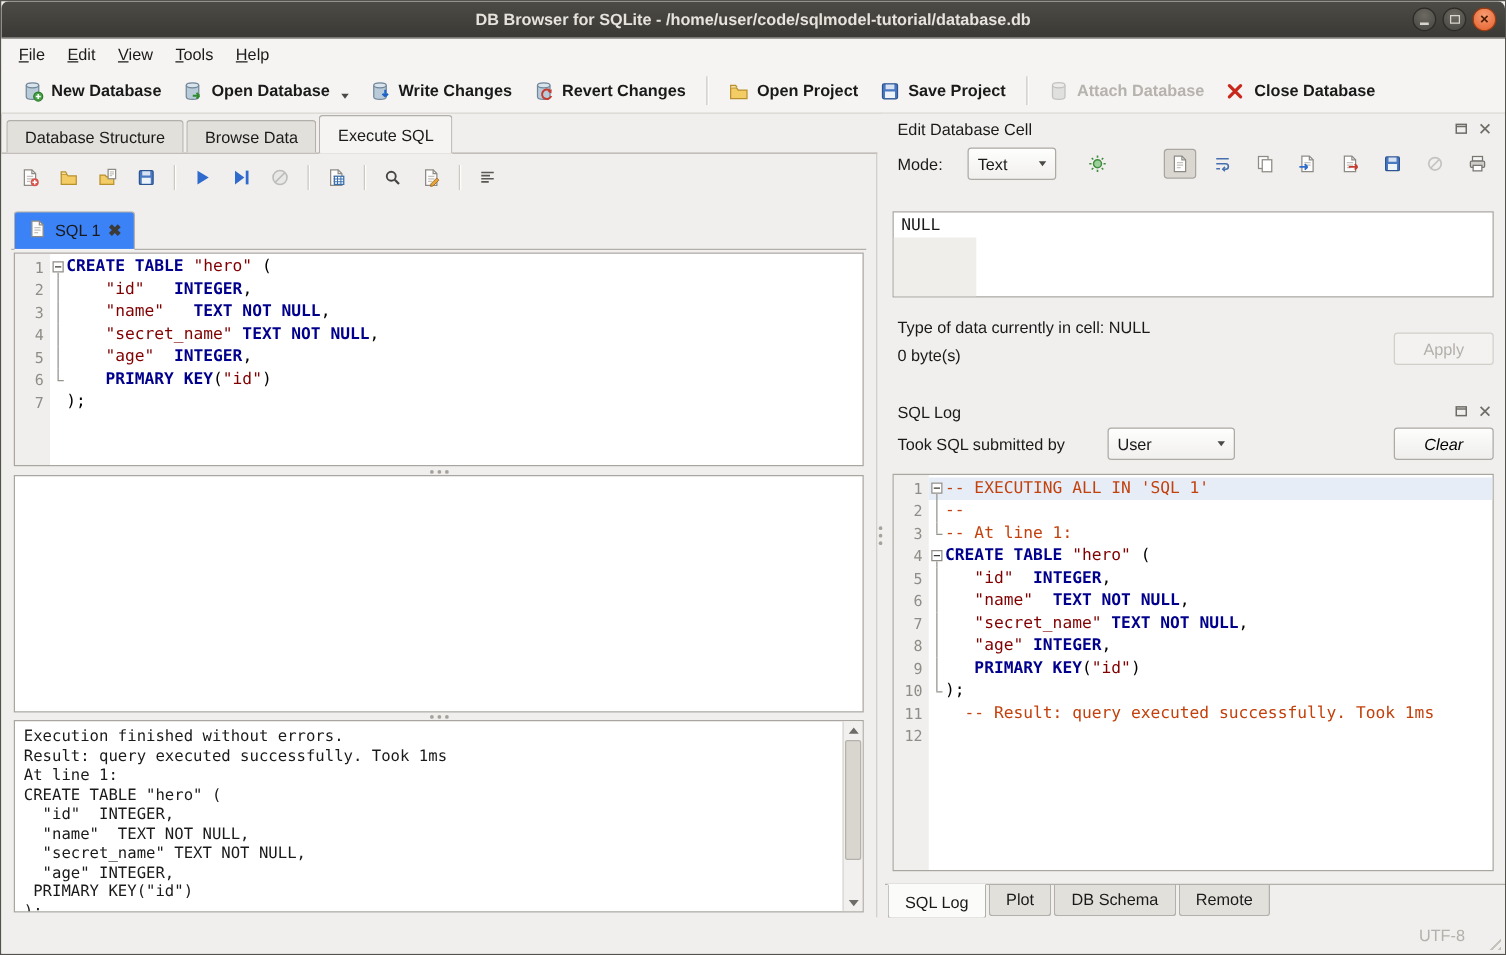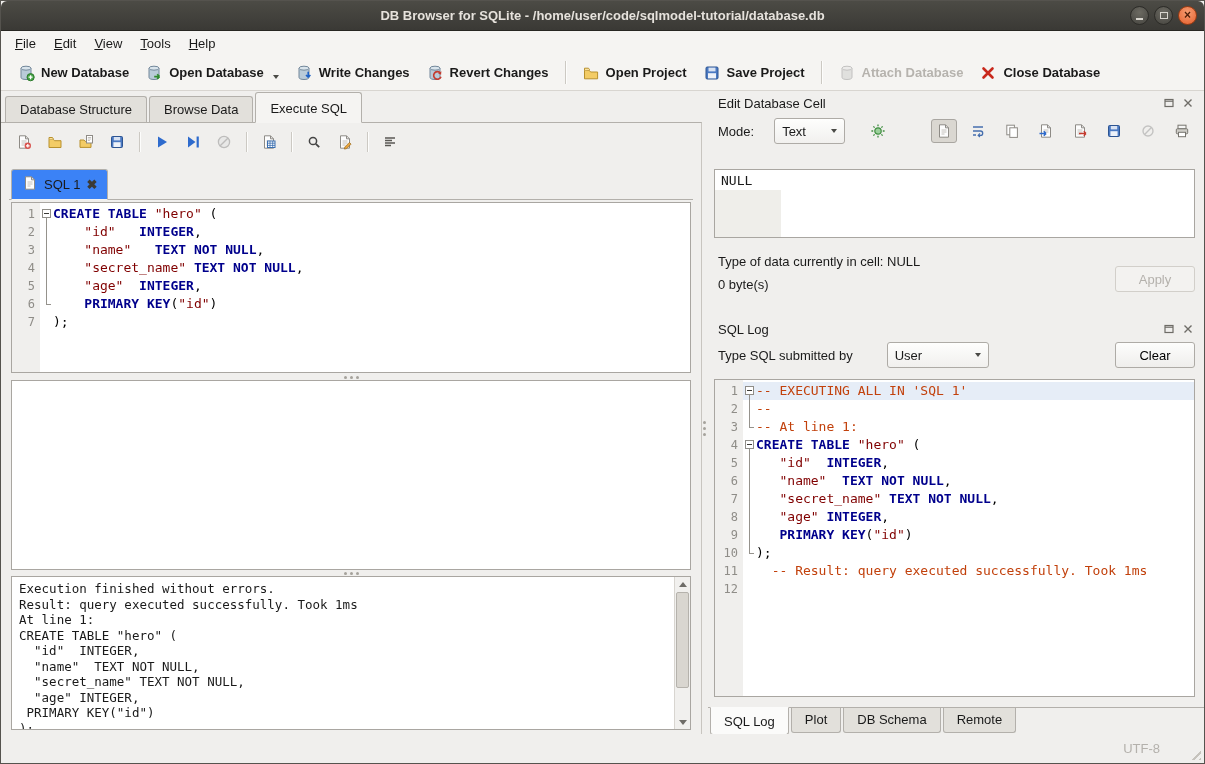--- a/index.html
+++ b/index.html
@@ -123,32 +123,32 @@
   .size-text { position:absolute; top:186px; left:12px; }
   .btn { height:26px; padding:0 16px; background:linear-gradient(#fdfdfc,#efeeec);
     border:1px solid #aeaba6; border-radius:3px; font-size:13px; font-family:inherit; }
   .btn.disabled { color:#b4b1ac; background:#f3f2f0; border-color:#d2cfca; }
   .apply-btn { position:absolute; top:175px; right:9px; width:80px; }
 
   .sql-log-header { top:228px; }
   .filter-row { position:absolute; top:250px; left:12px; right:9px; height:28px; display:flex; align-items:center; }
   .user-combo { width:102px; justify-content:space-between; margin-left:34px; }
   .filter-row .spacer { flex:1; }
-  .clear-btn { width:80px; }
+  .clear-btn { width:80px;font-style:italic; }
   .log-box { top:288px; left:8px; right:9px; height:318px; }
 
   .bottom-tabs { position:absolute; top:616px; left:2px; right:0; height:28px; display:flex;
     align-items:flex-start; border-top:1px solid #b3b0ab; padding-left:2px; }
   .btab { padding:4px 13px 5px; background:#e2e0db; border:1px solid #b3b0ab; border-top:none;
     border-radius:0 0 3px 3px; margin-right:2px; }
   .btab.active { background:#fbfbfa; margin-top:-1px; border-top:1px solid #fbfbfa; padding-top:6px; }
 
   
   .statusbar { position:absolute; left:0; right:0; bottom:0; height:29px; background:#f0efed; }
-  .encoding { position:absolute; right:44px; top:7px; color:#b4b1ac; }
+  .encoding { position:absolute; right:32px; top:7px; color:#b4b1ac; }
   .grip { position:absolute; right:3px; bottom:3px; width:13px; height:13px;
     background:repeating-linear-gradient(135deg, transparent 0 3px, #c6c3bd 3px 4.5px);
     clip-path:polygon(100% 0, 100% 100%, 0 100%); }
 </style>
 </head>
 <body>
 
 <div class="window">
 
   <div class="titlebar">
@@ -542,21 +542,21 @@
           </svg>
         </span>
       <span class="dock-btn">
           <svg width="12" height="12" viewBox="0 0 12 12">
             <path d="M2.5 2.5l7 7M9.5 2.5l-7 7" stroke="#6e6c67" stroke-width="1.4"></path>
           </svg>
         </span>
     </div>
 
     <div class="filter-row">
-      <span>Type SQL submitted by</span>
+      <span>Took SQL submitted by</span>
       <span class="combo user-combo">
         <span>User</span>
         <span class="combo-arrow"></span>
       </span>
       <span class="spacer"></span>
       <button class="btn clear-btn">Clear</button>
     </div>
 
     <div class="codebox log-box" id="sqllog-code">
         <div class="cl hl">

